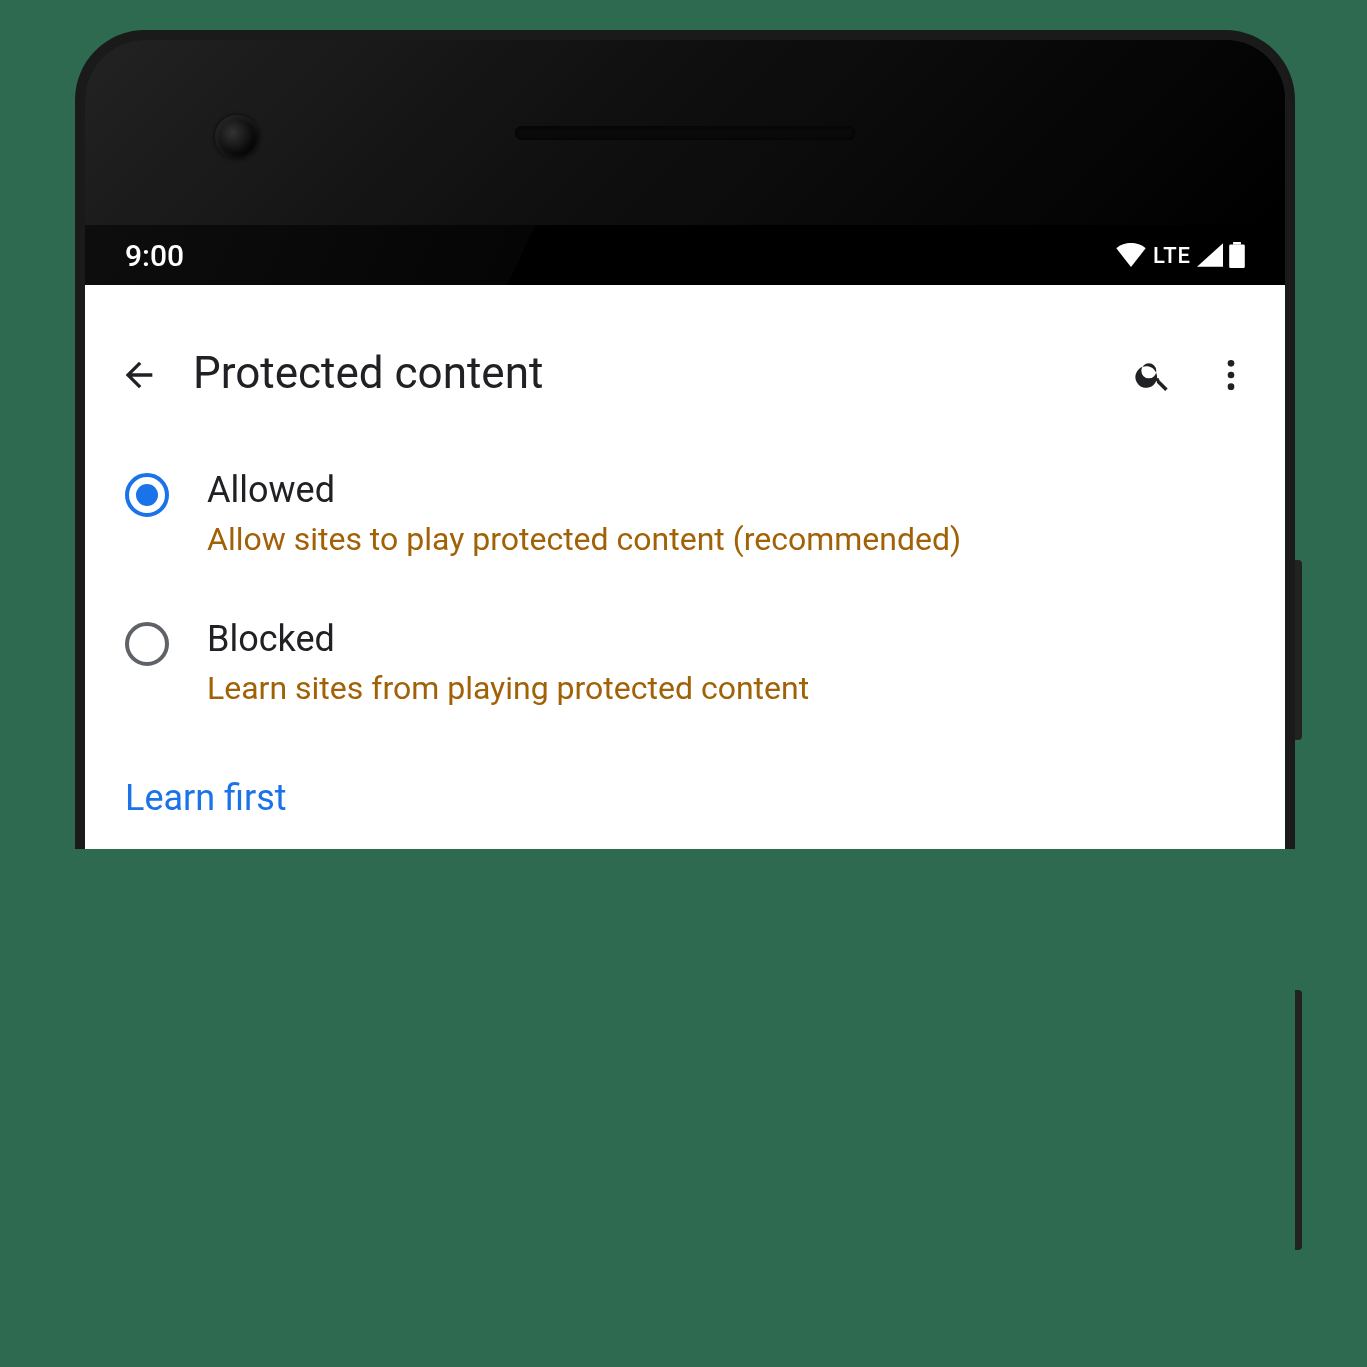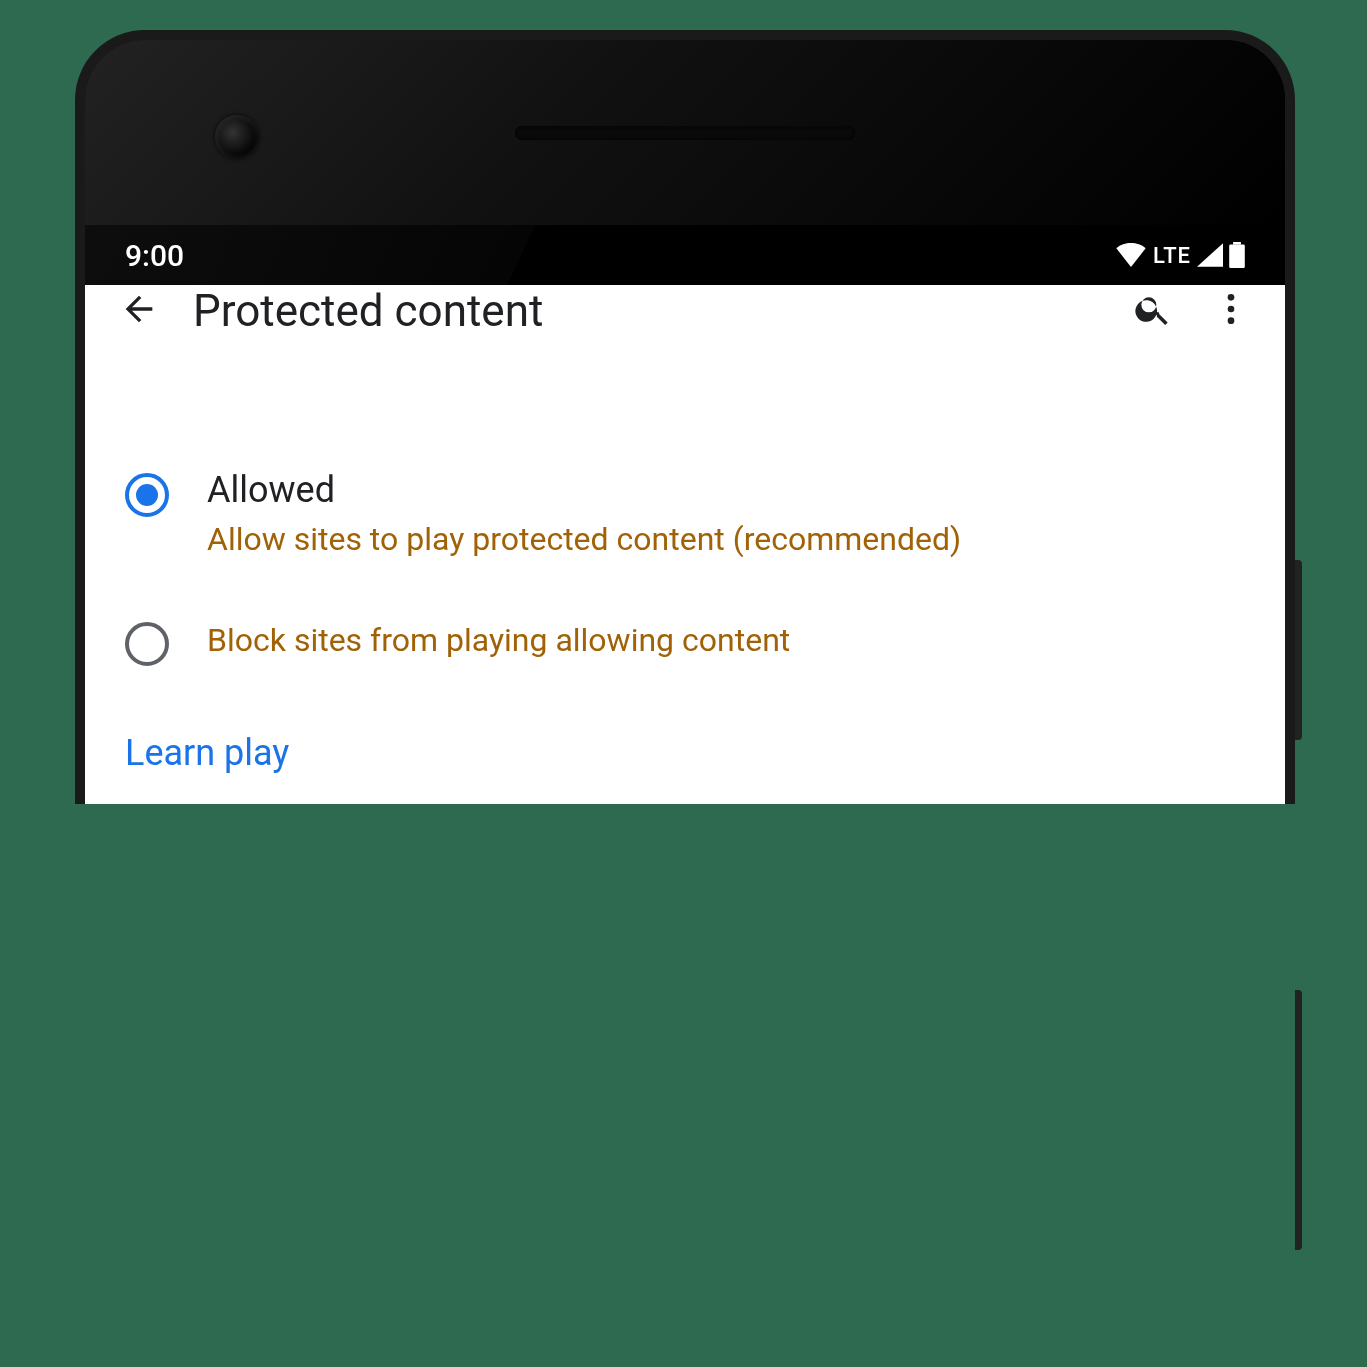--- a/index.html
+++ b/index.html
@@ -75,21 +75,21 @@
   padding: 0 40px;
   font-size: 30px;
   font-weight: 500;
 }
 .status-right { display: flex; align-items: center; gap: 6px; }
 .wifi-icon, .cell-icon, .batt-icon { display: inline-block; }
 .wifi-icon svg, .cell-icon svg, .batt-icon svg { display: block; }
 .lte { font-size: 22px; font-weight: 500; letter-spacing: 1px; }
 .app-bar {
   display: flex;
-  align-items: flex-start;
+  align-items: flex-end;
   height: 114px;
   padding: 0 30px;
   gap: 30px;
 }
 .back-btn { width: 48px; height: 48px; display:flex; align-items:center; justify-content:center; cursor:pointer; }
 .app-title { flex: 1; font-size: 44px; color: #202124; font-weight: 400; }
 .search-btn, .more-btn { width: 48px; height: 48px; display:flex; align-items:center; justify-content:center; cursor:pointer; }
 .content { padding: 50px 40px 0 40px; }
 .option-row {
   display: flex;
@@ -188,22 +188,23 @@
           <div class="option-text">
             <div class="option-title">Allowed</div>
             <div class="option-desc">Allow sites to play protected content (recommended)</div>
           </div>
         </div>
 
 
         <div class="option-row">
           <div class="radio"></div>
           <div class="option-text">
-            <div class="option-desc">Block sites from playing allowing content</div>
+            <div class="option-title">Blocked</div>
+            <div class="option-desc">Learn sites from playing protected content</div>
           </div>
         </div>
 
-        <a class="learn-more">Learn play</a>
+        <a class="learn-more">Learn first</a>
 
       </div>
     </div>
   </div>
 </div>
 
 </body></html>

